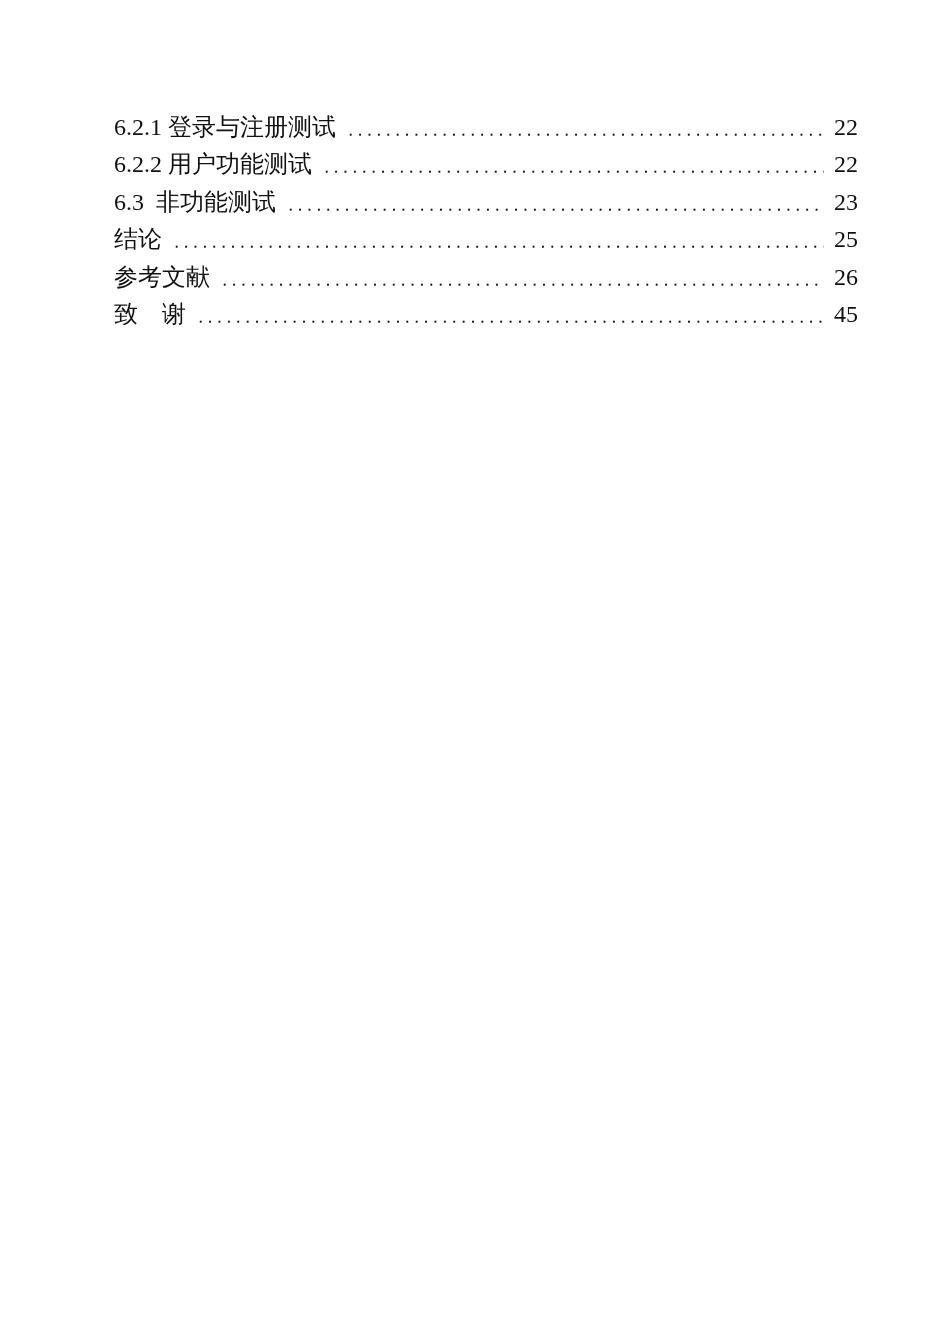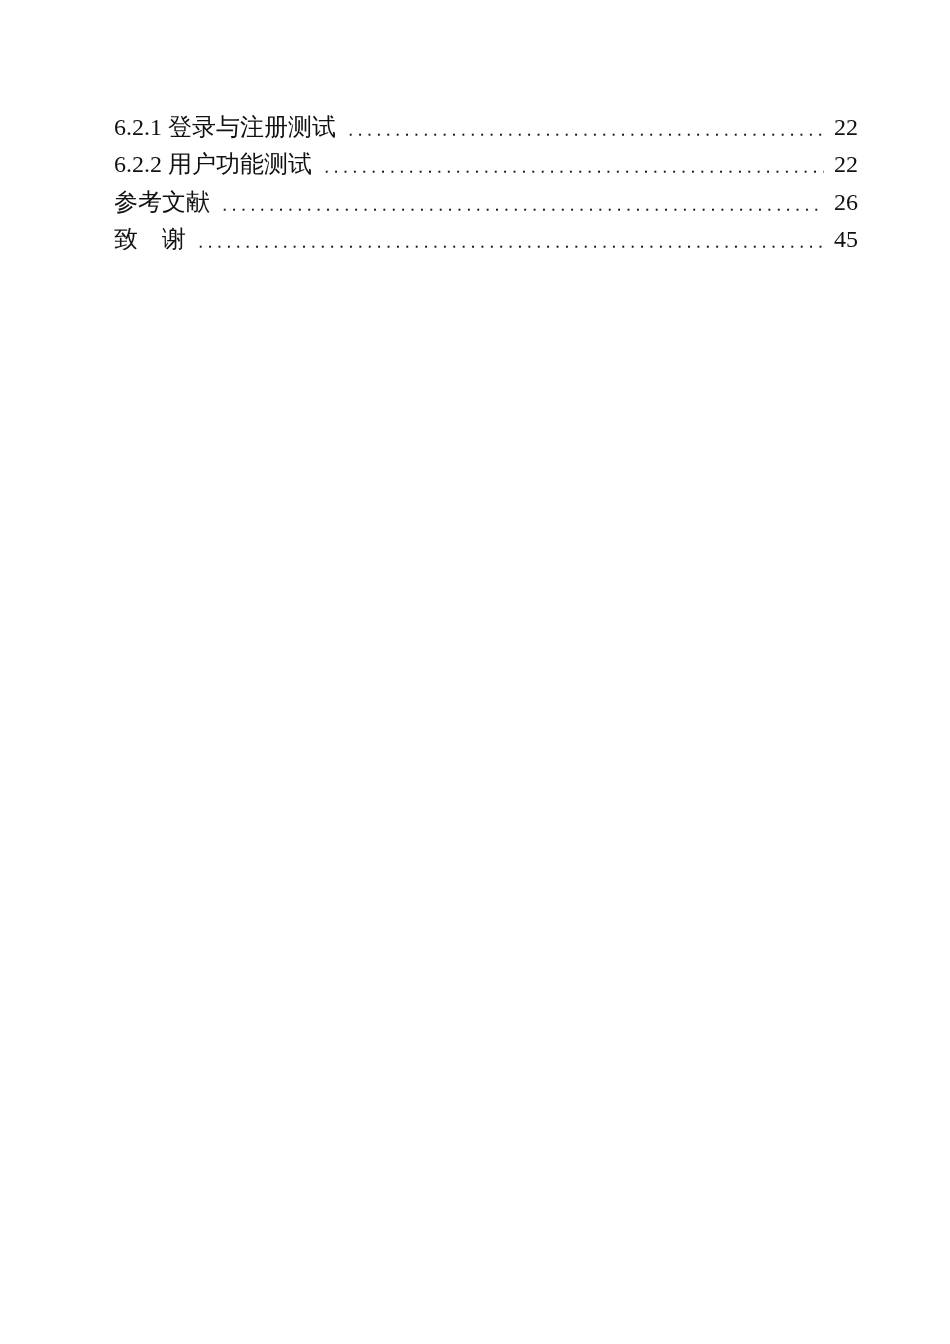--- a/index.html
+++ b/index.html
@@ -62,20 +62,30 @@
       <span class="toc-label">6.2.1 登录与注册测试</span>
       <span class="toc-leader"></span>
       <span class="toc-page">22</span>
     </div>
       <div class="toc-row" style="">
       <span class="toc-label">6.2.2 用户功能测试</span>
       <span class="toc-leader"></span>
       <span class="toc-page">22</span>
     </div>
       <div class="toc-row" style="">
+      <span class="toc-label">6.3  非功能测试</span>
+      <span class="toc-leader"></span>
+      <span class="toc-page">23</span>
+    </div>
+      <div class="toc-row" style="">
+      <span class="toc-label">结论</span>
+      <span class="toc-leader"></span>
+      <span class="toc-page">25</span>
+    </div>
+      <div class="toc-row" style="">
       <span class="toc-label">参考文献</span>
       <span class="toc-leader"></span>
       <span class="toc-page">26</span>
     </div>
       <div class="toc-row" style="">
       <span class="toc-label">致　谢</span>
       <span class="toc-leader"></span>
       <span class="toc-page">45</span>
     </div>
     </div>

